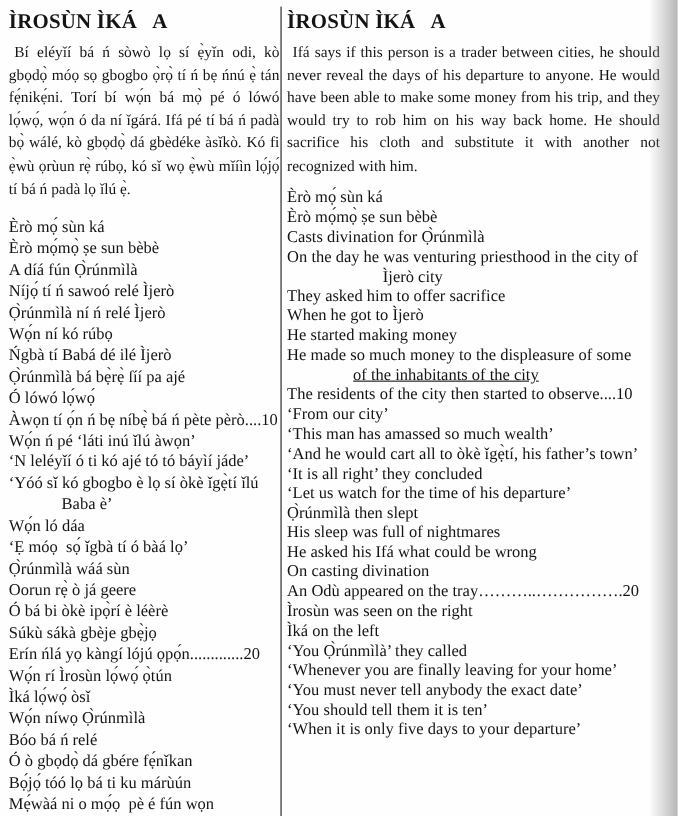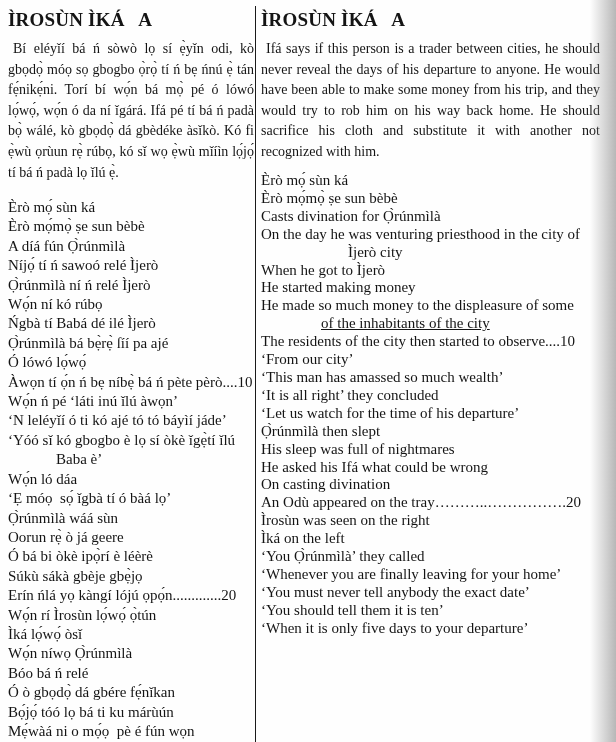--- a/index.html
+++ b/index.html
@@ -75,27 +75,29 @@
 
   <div class="col col-right">
     <h1 class="title">ÌROSÙN ÌKÁ   A</h1>
     <p class="para">Ifá says if this person is a trader between cities, he should never reveal the days of his departure to anyone. He would have been able to make some money from his trip, and they would try to rob him on his way back home. He should sacrifice his cloth and substitute it with another not recognized with him.</p>
     <div class="verse verse-right">
         <div class="verse-line">Èrò mọ́ sùn ká</div>
         <div class="verse-line">Èrò mọ́mọ̀ ṣe sun bèbè</div>
         <div class="verse-line">Casts divination for Ọ̀rúnmìlà</div>
         <div class="verse-line">On the day he was venturing priesthood in the city of</div>
         <div class="verse-line" style="padding-left: 87px;">Ìjerò city</div>
+        <div class="verse-line">They asked him to offer sacrifice</div>
         <div class="verse-line">When he got to Ìjerò</div>
         <div class="verse-line">He started making money</div>
         <div class="verse-line">He made so much money to the displeasure of some</div>
         <div class="verse-line" style="padding-left: 60px; text-decoration: underline;">of the inhabitants of the city</div>
         <div class="verse-line">The residents of the city then started to observe....10</div>
         <div class="verse-line">‘From our city’</div>
         <div class="verse-line">‘This man has amassed so much wealth’</div>
+        <div class="verse-line">‘And he would cart all to òkè ǐgẹ̀tí, his father’s town’</div>
         <div class="verse-line">‘It is all right’ they concluded</div>
         <div class="verse-line">‘Let us watch for the time of his departure’</div>
         <div class="verse-line">Ọ̀rúnmìlà then slept</div>
         <div class="verse-line">His sleep was full of nightmares</div>
         <div class="verse-line">He asked his Ifá what could be wrong</div>
         <div class="verse-line">On casting divination</div>
         <div class="verse-line">An Odù appeared on the tray………..…………….20</div>
         <div class="verse-line">Ìrosùn was seen on the right</div>
         <div class="verse-line">Ìká on the left</div>
         <div class="verse-line">‘You Ọ̀rúnmìlà’ they called</div>

